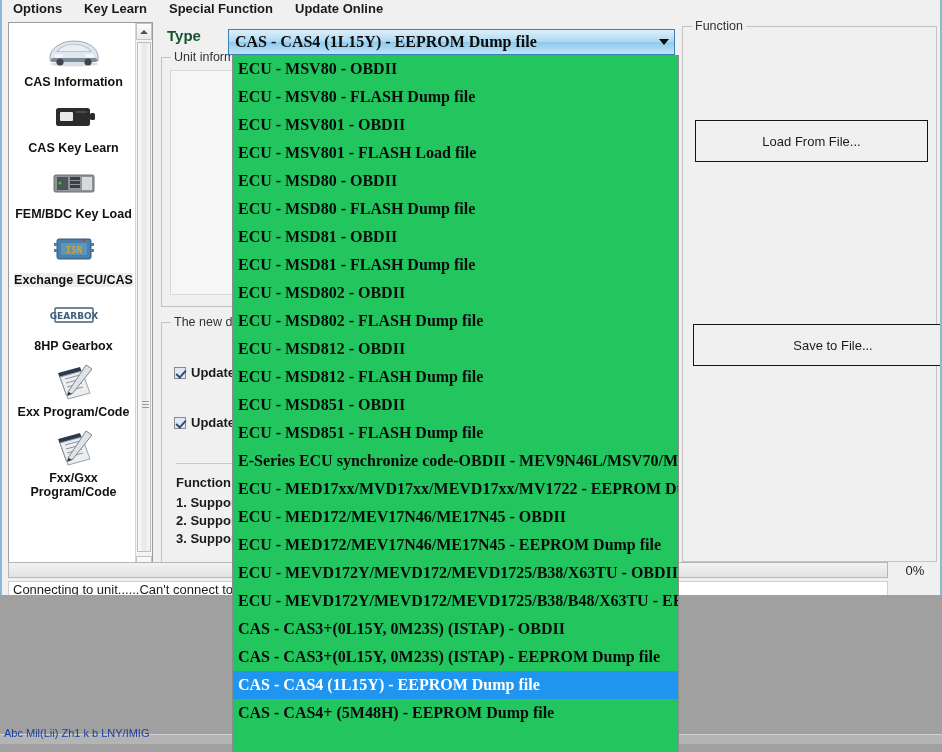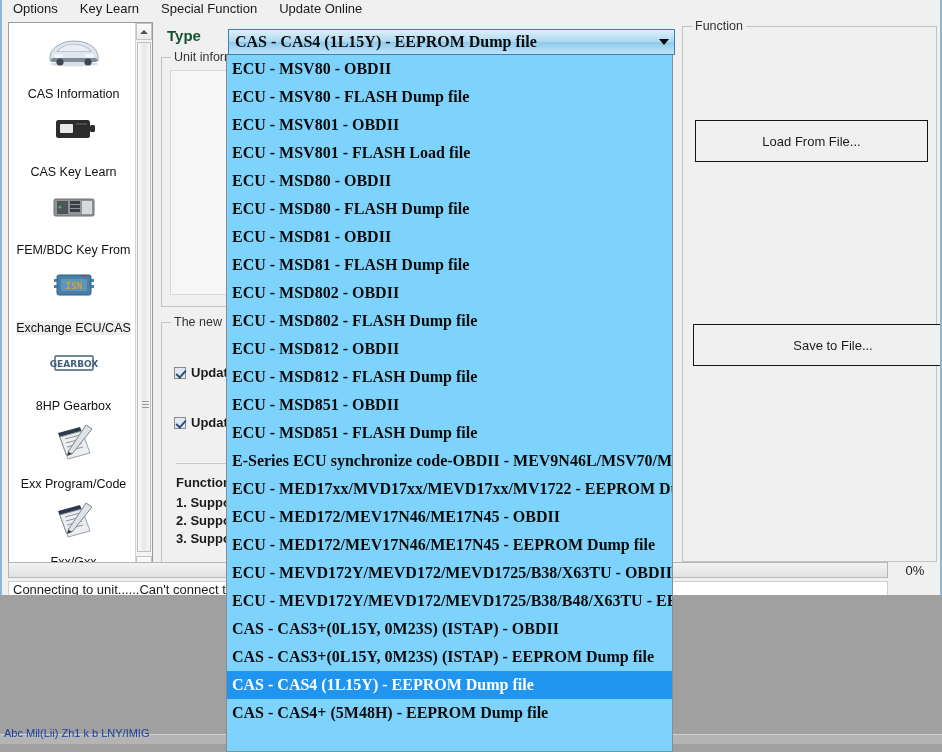--- a/index.html
+++ b/index.html
@@ -19,41 +19,41 @@
     overflow:hidden;
   }
   
   #menubar{
     position:absolute;left:0;top:0;width:938px;height:18px;
     background:#f0f0f0;
     display:flex;align-items:center;
   }
   .menu-item{
     font-size:13px;color:#1a1a1a;padding:1px 11px;height:18px;
-    line-height:17px;cursor:default;white-space:nowrap;
+    line-height:17px;cursor:default;white-space:nowrap;font-weight:bold;
   }
   
   #sidebar{
     position:absolute;left:6px;top:22px;width:145px;height:552px;
     background:#ffffff;border:1px solid #9c9c9c;box-sizing:border-box;
     overflow:hidden;
   }
   #sidebar-inner{
     position:absolute;left:0;top:0;width:129px;height:100%;
     display:flex;flex-direction:column;align-items:center;
     padding-top:6px;box-sizing:border-box;
   }
   .side-item{
     width:129px;display:flex;flex-direction:column;align-items:center;
     margin-bottom:6px;cursor:default;
   }
   .side-icon{width:58px;height:44px;display:flex;align-items:center;justify-content:center;}
   .side-label{
     font-size:12.5px;color:#111;text-align:center;line-height:14px;
-    margin-top:14px;max-width:126px;
+    margin-top:2px;max-width:126px;font-weight:bold;
   }
   .side-label.sel{background:#eeeeee;}
   
   #side-scroll{
     position:absolute;right:0;top:0;width:16px;height:550px;
     background:linear-gradient(to right,#f1f1f1,#fcfcfc);
     border-left:1px solid #d6d6d6;
   }
   .sb-btn{
     width:16px;height:17px;
@@ -166,22 +166,22 @@
   }
   #combo-arrow{
     width:20px;height:24px;display:flex;align-items:center;justify-content:center;flex:0 0 auto;
   }
   #combo-arrow i{
     width:0;height:0;border-left:5px solid transparent;border-right:5px solid transparent;
     border-top:6px solid #0b0b0b;display:block;
   }
   
   #combo-list{
-    position:absolute;left:226px;top:55px;width:447px;height:697px;
-    background:#7dd3fc;border:1px solid #8c8c8c;border-top:none;
+    position:absolute;left:232px;top:55px;width:447px;height:697px;
+    background:#22c55e;border:1px solid #8c8c8c;border-top:none;
     box-sizing:border-box;z-index:50;overflow:hidden;
   }
   .opt{
     height:28px;line-height:28px;
     font-family:"Liberation Serif", serif;
     font-size:16px;font-weight:bold;color:#0c0c0c;
     padding-left:5px;white-space:nowrap;overflow:hidden;
     cursor:default;box-sizing:border-box;
   }
   .opt.selected{background:#1f95ef;color:#ffffff;}
@@ -235,21 +235,21 @@
           <svg width="56" height="34" viewBox="0 0 56 34">
             <rect x="8" y="9" width="40" height="17" rx="1.5" fill="#8f9499" stroke="#6d7277"></rect>
             <rect x="11" y="11" width="11" height="13" fill="#4f5459"></rect>
             <rect x="24" y="11" width="10" height="3" fill="#3a3f44"></rect>
             <rect x="24" y="15" width="10" height="3" fill="#3a3f44"></rect>
             <rect x="24" y="19" width="10" height="3" fill="#3a3f44"></rect>
             <rect x="36" y="11" width="10" height="13" fill="#d6dadd"></rect>
             <circle cx="14" cy="17" r="1.6" fill="#2fbf4a"></circle>
           </svg>
         </span>
-        <span class="side-label">FEM/BDC Key From</span>
+        <span class="side-label">FEM/BDC Key Load</span>
       </div>
 
       <div class="side-item">
         <span class="side-icon">
           <svg width="56" height="34" viewBox="0 0 56 34">
             <rect x="11" y="7" width="34" height="20" rx="2" fill="#4a7fa8" stroke="#2f5d80"></rect>
             <rect x="15" y="11" width="26" height="12" rx="1" fill="#5d95bd"></rect>
             <text x="28" y="21" font-family="DejaVu Sans Mono, monospace" font-size="9" font-weight="bold" fill="#d6a32e" text-anchor="middle">ISN</text>
             <rect x="8" y="11" width="3" height="3" fill="#4a7fa8"></rect>
             <rect x="8" y="17" width="3" height="3" fill="#4a7fa8"></rect>

